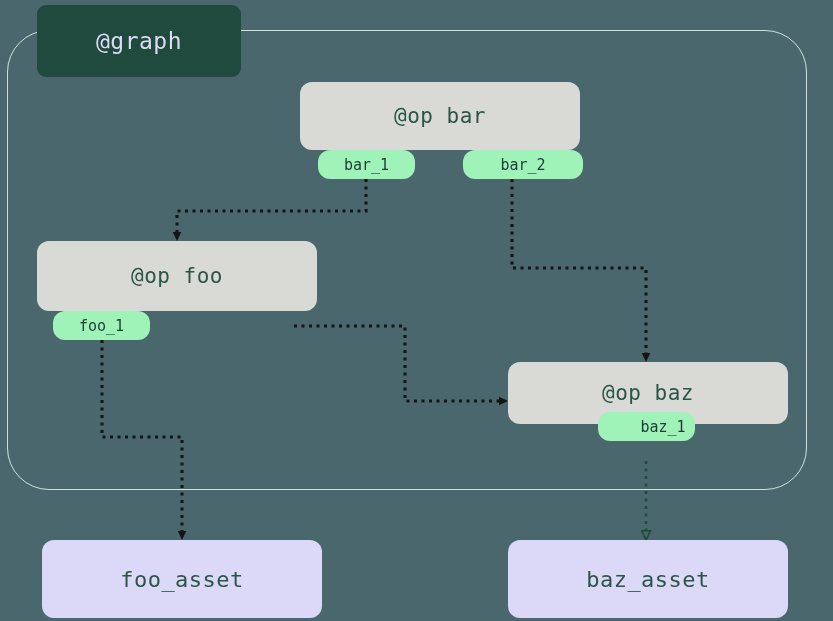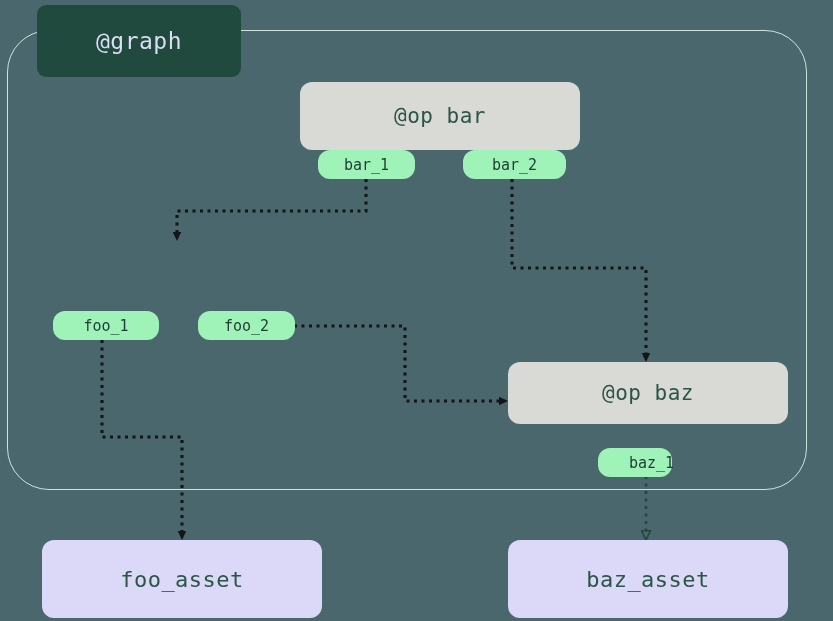--- a/index.html
+++ b/index.html
@@ -133,27 +133,29 @@
 
     <path d="M646,461 L646,535" fill="none" stroke="#1f4a3d" stroke-width="2.6" stroke-dasharray="3 4.5" stroke-linecap="butt" marker-end="url(#arrow-green)"></path>
   </svg>
 
   <div class="graph-label">@graph</div>
 
   <div class="op-node" style="left:300px; top:82px; width:280px; height:68px;">
     <div class="op-title">@op bar</div>
   </div>
   <div class="port" style="left:318px; top:150px; width:97px;">bar_1</div>
-  <div class="port" style="left:463px; top:150px; width:103px;">bar_2</div>
+  <div class="port" style="left:463px; top:150px; width:120px;">bar_2</div>
 
-  <div class="port" style="left:53px; top:311px; width:106px;">foo_1</div>
-  <div class="port" style="left:198px; top:311px; width:97px;">foo_2</div>
+  <div class="op-node" style="left:37px; top:241px; width:280px; height:70px;">
+    <div class="op-title">@op foo</div>
+  </div>
+  <div class="port" style="left:53px; top:311px; width:97px;">foo_1</div>
 
   <div class="op-node" style="left:508px; top:362px; width:280px; height:62px;">
     <div class="op-title">@op baz</div>
   </div>
-  <div class="port" style="left:598px; top:448px; width:74px;padding-left:43px;">baz_1</div>
+  <div class="port" style="left:598px; top:412px; width:97px;padding-left:43px;">baz_1</div>
 
   <div class="asset-node" style="left:508px; top:540px; width:280px; height:78px;">baz_asset</div>
 
   <div class="asset-node" style="left:42px; top:540px; width:280px; height:78px;">foo_asset</div>
 
 </div>
 
 </body></html>

